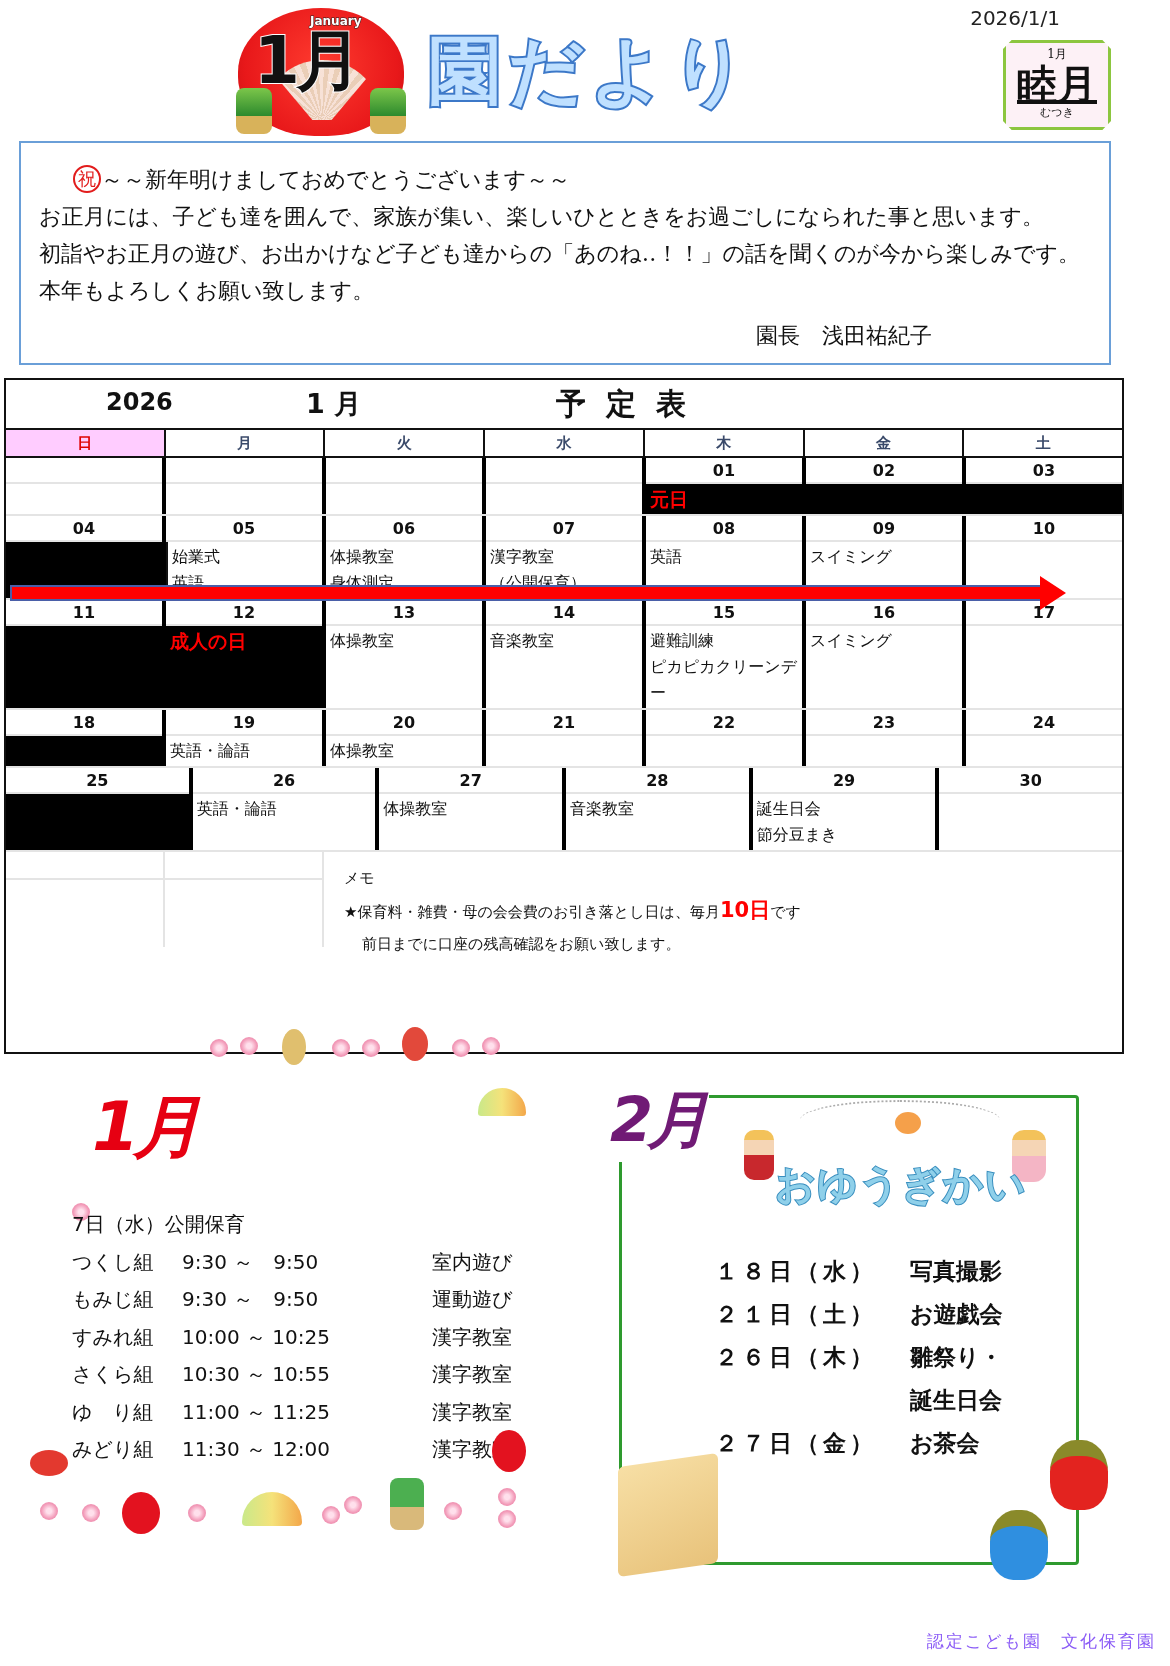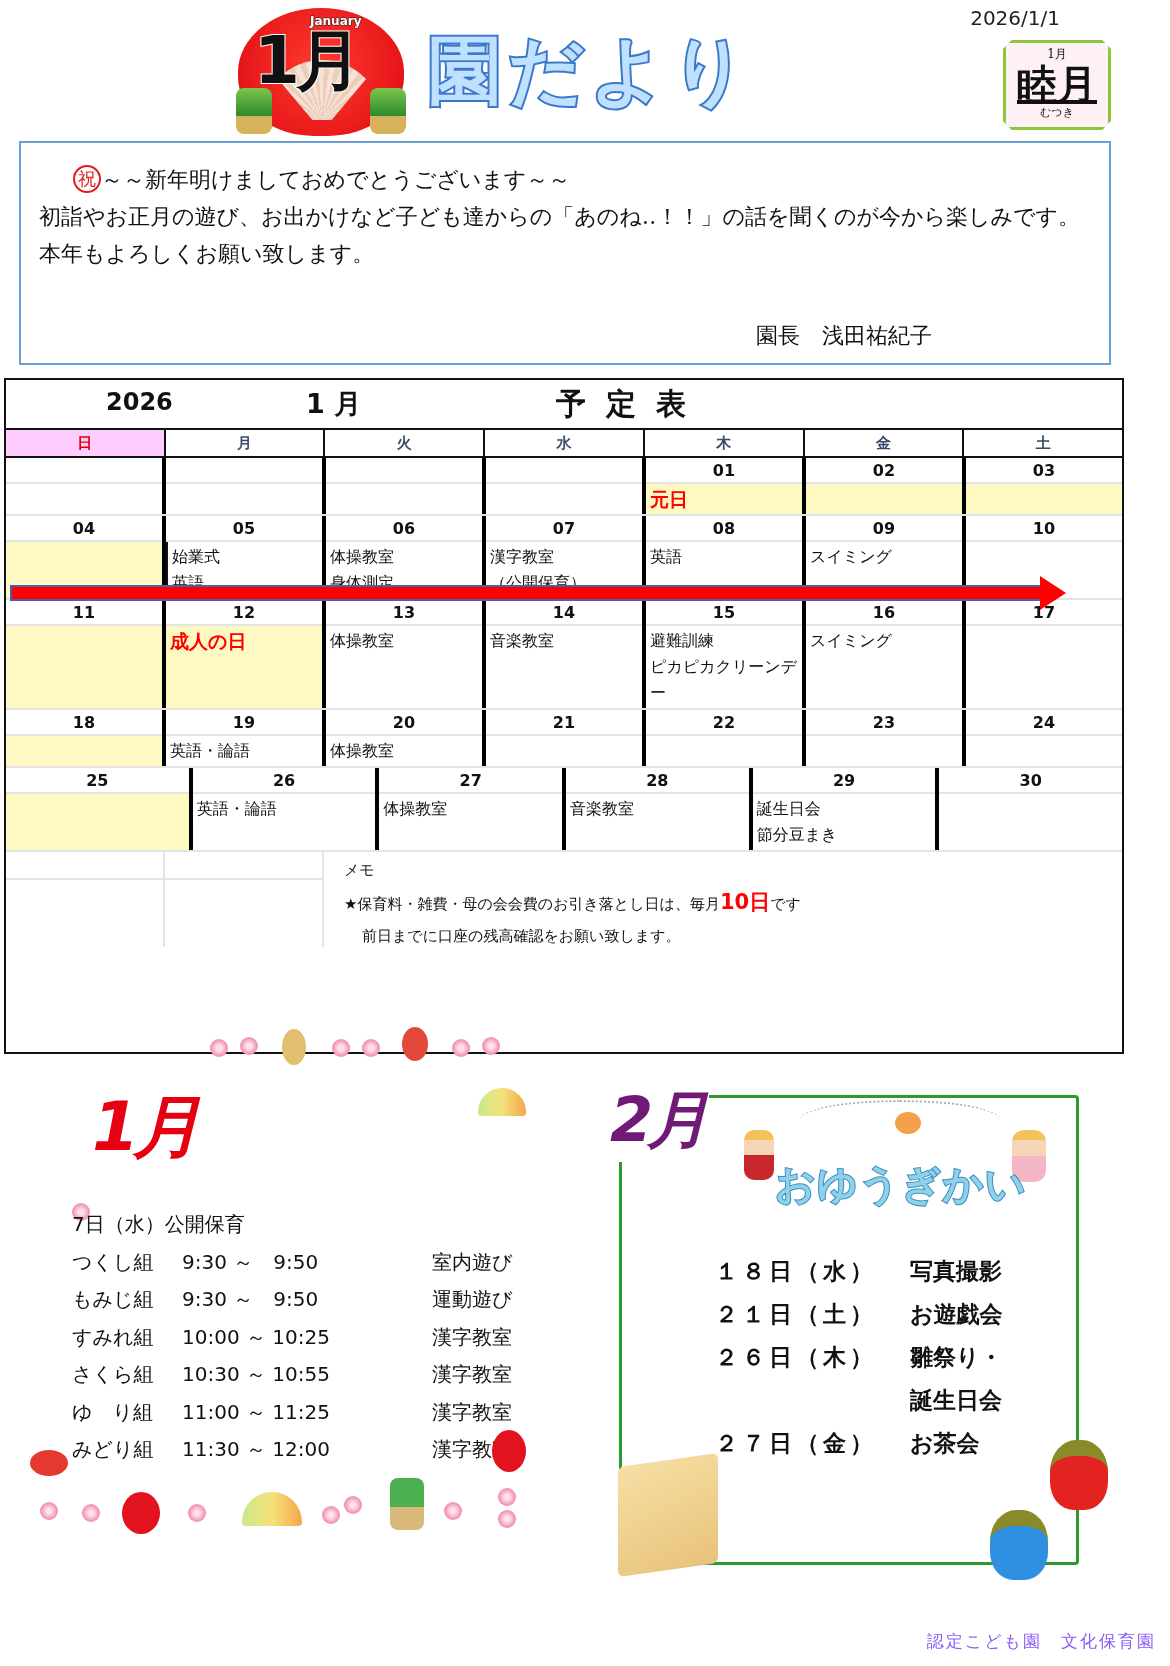--- a/index.html
+++ b/index.html
@@ -49,30 +49,30 @@
   .dow { position: absolute; left: 0; top: 50px; width: 100%; height: 28px; display: flex; border-bottom: 2px solid #111; }
   .dow div { flex: 1; text-align: center; font: bold 15px "DejaVu Sans", sans-serif; color: #3a4a6a; line-height: 26px; border-right: 2px solid #111; }
   .dow div:last-child { border-right: none; }
   .dow .sun { background: #ffccff; color: #e00000; }
   .grid { position: absolute; left: 0; top: 78px; width: 100%; }
   .week { display: flex; border-bottom: 2px solid #e4e4e4; }
   .cellcol { flex: 1; border-right: 4px solid #000000; display: flex; flex-direction: column; }
   .cellcol:last-child { border-right: none; }
   .daynum { height: 26px; text-align: center; font: bold 16px "DejaVu Sans", sans-serif; line-height: 26px; border-bottom: 2px solid #e4e4e4; }
   .events { flex: 1; padding: 2px 4px; font: 16px "DejaVu Sans", sans-serif; line-height: 26px; white-space: pre-line; }
-  .pink { background: #fef9c3; }
+  .pink { background: #000000; }
   .holiday { color: #ff0000; font-weight: bold; font-size: 19px; }
   .w1 .events { height: 70px; } .wn .events { height: 67px; }
   .arrow { position: absolute; left: 4px; top: 127px; width: 1030px; height: 16px; background: #ff0000; border: 2px solid #4a5fa8; border-right: none; }
   .arrow::after { content: ""; position: absolute; right: -26px; top: -11px; border-left: 26px solid #ff0000;
      border-top: 17px solid transparent; border-bottom: 17px solid transparent; }
   .memo-row { display: flex; height: 95px; }
   .memo-row .c { width: 159px; border-right: 2px solid #e4e4e4; display: flex; flex-direction: column; }
   .memo-row .c div { height: 28px; border-bottom: 2px solid #e4e4e4; }
-  .memo { flex: 1; padding: 2px 20px; font: 15px "DejaVu Sans", sans-serif; line-height: 32px; }
+  .memo { flex: 1; padding: 2px 20px; font: 15px "DejaVu Sans", sans-serif; line-height: 32px; margin-top: 8px; }
   .memo .big10 { color: #ff0000; font-weight: bold; font-size: 21px; }
   .memo .l2 { padding-left: 18px; }
 
   
   .jan-big { left: 92px; top: 1082px; font: 900 68px "DejaVu Sans", sans-serif; color: #e60012; letter-spacing: -6px; font-style: italic; }
   .blossom { position: absolute; width: 18px; height: 18px; border-radius: 50%; background: radial-gradient(circle, #ffe0ec 20%, #f29ab8 60%, #e77aa0 100%); }
   .open-care { left: 72px; top: 1206px; font: 20px "DejaVu Sans", sans-serif; line-height: 37.5px; }
   .open-care .row { display: flex; }
   .open-care .cls { width: 110px; }
   .open-care .time { width: 250px; }
@@ -105,20 +105,21 @@
 <div class="abs mutsuki">
   <div class="m1">1月</div>
   <div class="m2">睦月</div>
   <div class="m3">むつき</div>
 </div>
 
 <div class="abs greeting">
   <div>
     <span class="iwai">祝</span><span>～～新年明けましておめでとうございます～～</span>
   </div>
+  <div class="indent" style="text-indent:0; padding-left:0; margin-left:0;">お正月には、子ども達を囲んで、家族が集い、楽しいひとときをお過ごしになられた事と思います。</div>
   <div>初詣やお正月の遊び、お出かけなど子ども達からの「あのね‥！！」の話を聞くのが今から楽しみです。本年もよろしくお願い致します。</div>
   <div class="sig">園長　浅田祐紀子</div>
 </div>
 
 <div class="abs cal">
   <div class="cal-head">
     <span class="yr">2026</span>
     <span class="mo">1 月</span>
     <span class="ti">予定表</span>
   </div>

